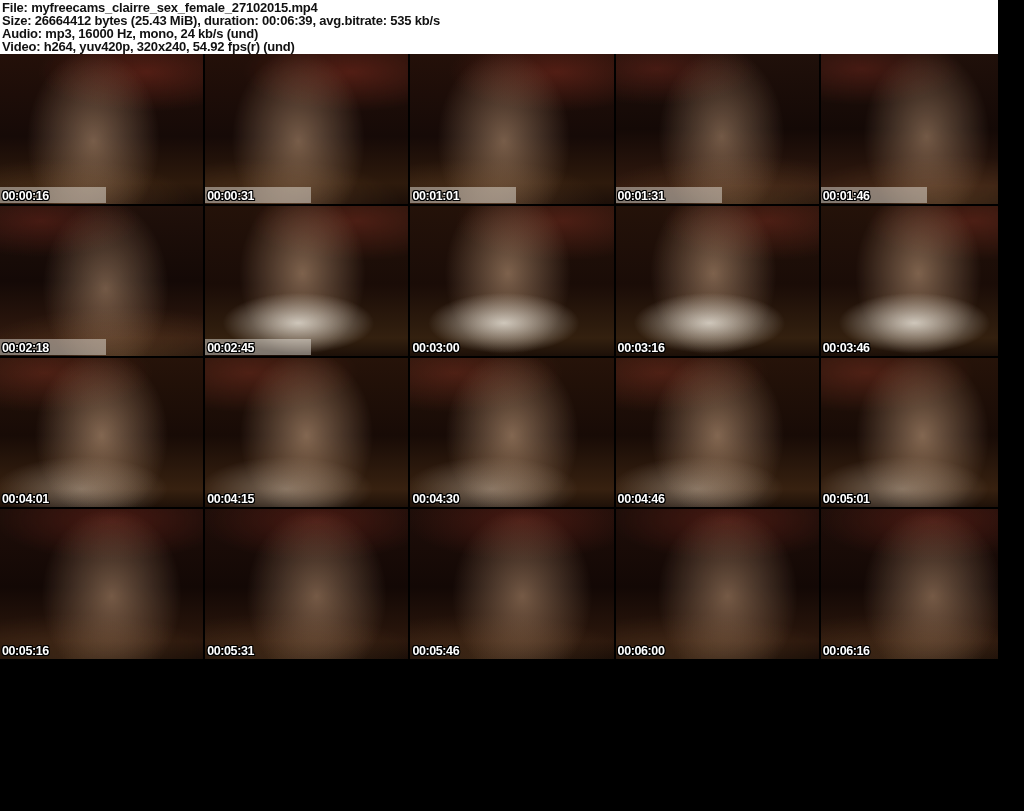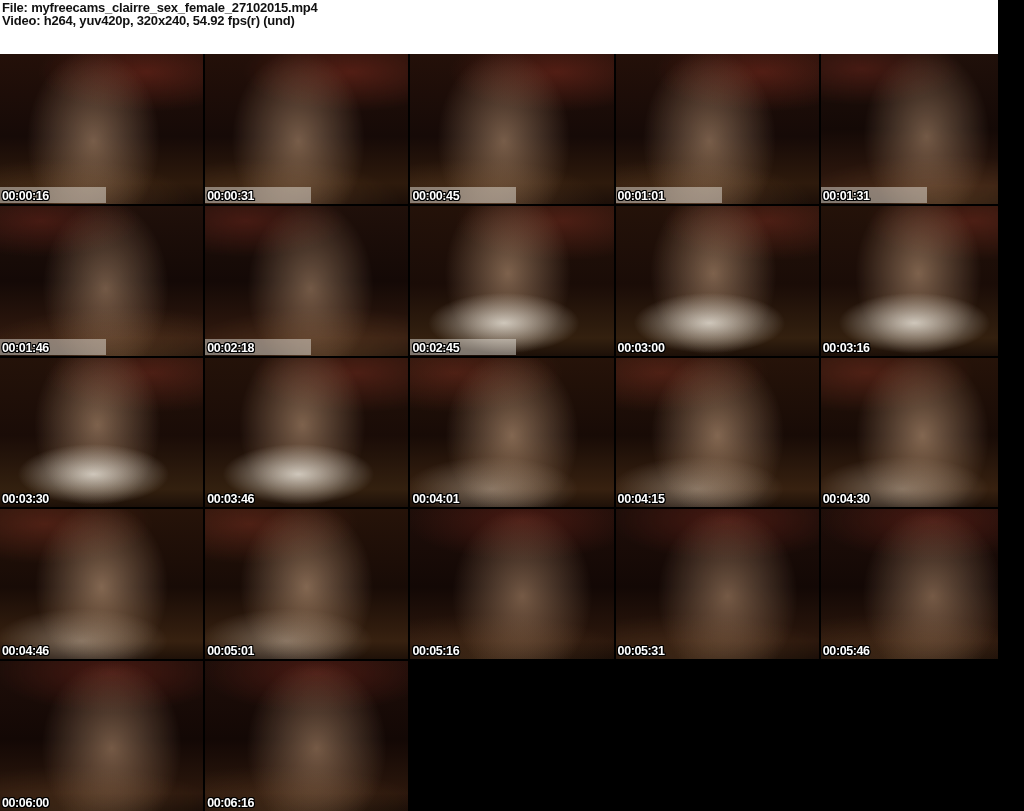--- a/index.html
+++ b/index.html
@@ -58,45 +58,42 @@
     text-shadow:-1px -1px 0 #000,1px -1px 0 #000,-1px 1px 0 #000,1px 1px 0 #000,
                  0 -1px 0 #000,0 1px 0 #000,-1px 0 0 #000,1px 0 0 #000;
   }
 </style>
 </head>
 <body>
 
 <div class="sheet">
   <div class="header">
     <div>File: myfreecams_clairre_sex_female_27102015.mp4</div>
+    <div>Size: 26664412 bytes (25.43 MiB), duration: 00:06:39, avg.bitrate: 535 kb/s</div>
+    <div>Audio: mp3, 16000 Hz, mono, 24 kb/s (und)</div>
     <div>Video: h264, yuv420p, 320x240, 54.92 fps(r) (und)</div>
   </div>
 
   <div class="grid">
   <div class="thumb t1">
     <div class="scene"></div>
     <div class="wm-bar"></div>
     <div class="ts">00:00:16</div>
   </div>
 
   <div class="thumb t1">
     <div class="scene"></div>
     <div class="wm-bar"></div>
     <div class="ts">00:00:31</div>
   </div>
 
+
   <div class="thumb t1">
     <div class="scene"></div>
     <div class="wm-bar"></div>
-    <div class="ts">00:00:45</div>
-  </div>
-
-  <div class="thumb t1">
-    <div class="scene"></div>
-    <div class="wm-bar"></div>
     <div class="ts">00:01:01</div>
   </div>
 
 
   <div class="thumb t2">
     <div class="scene"></div>
     <div class="wm-bar"></div>
     <div class="ts">00:01:31</div>
   </div>
 
@@ -125,25 +122,20 @@
 
     <div class="ts">00:03:00</div>
   </div>
 
   <div class="thumb t3">
     <div class="scene"></div>
 
     <div class="ts">00:03:16</div>
   </div>
 
-  <div class="thumb t3">
-    <div class="scene"></div>
-
-    <div class="ts">00:03:30</div>
-  </div>
 
   <div class="thumb t3">
     <div class="scene"></div>
 
     <div class="ts">00:03:46</div>
   </div>
 
   <div class="thumb t4">
     <div class="scene"></div>
 

